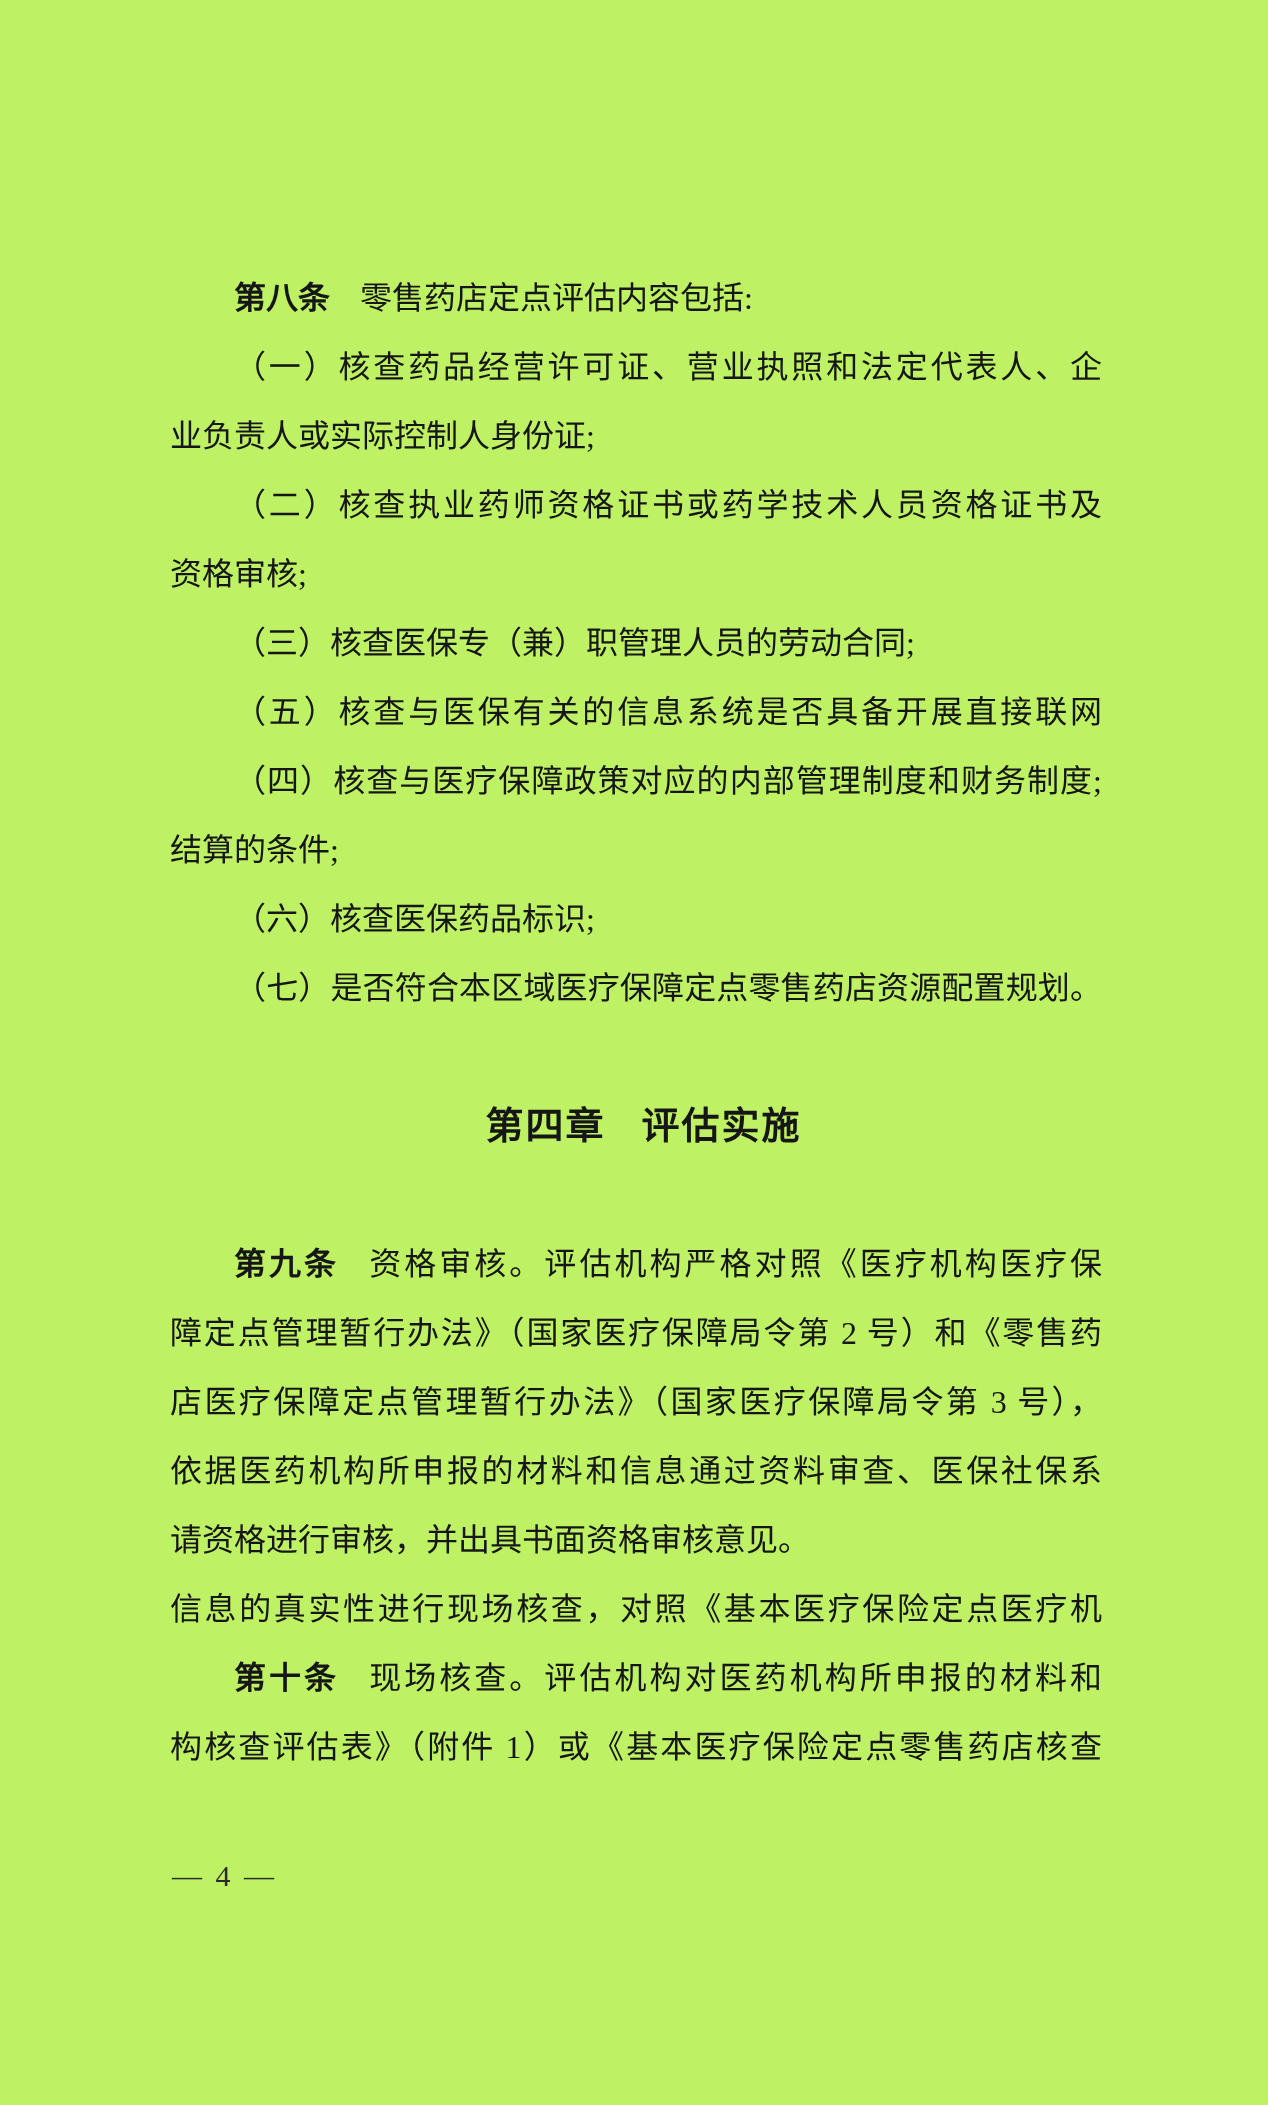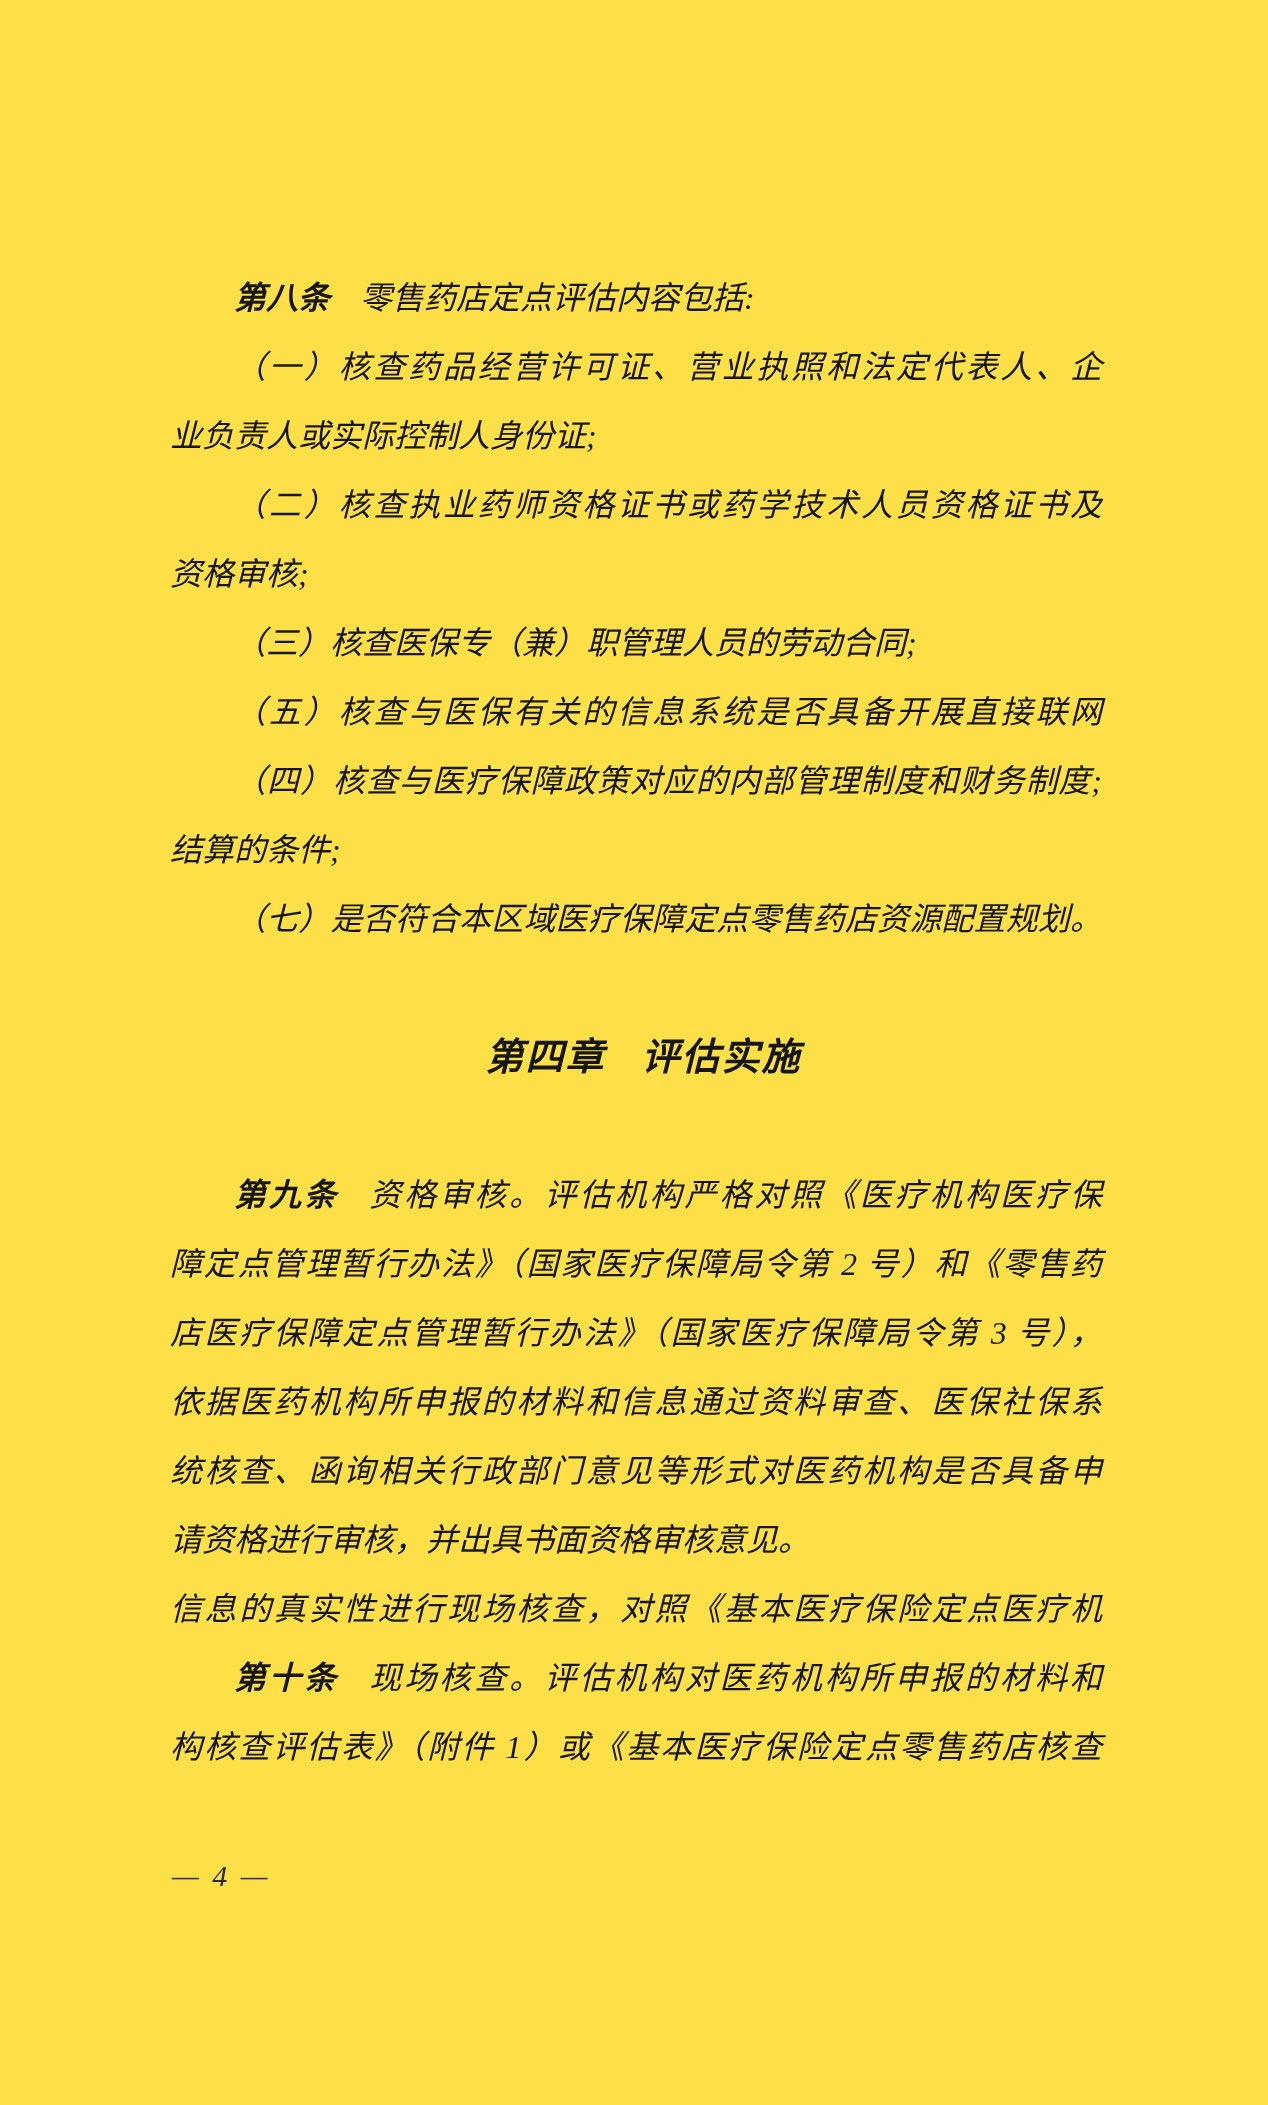--- a/index.html
+++ b/index.html
@@ -4,25 +4,24 @@
 <style>
   html, body {
     margin: 0;
     padding: 0;
     background: #ffffff;
   }
   .page {
     position: relative;
     width: 1268px;
     height: 2105px;
-    background: #fde047;
+    background: #bef264;
     color: #161616;
     font-family: "Liberation Serif", "DejaVu Serif", serif;
     overflow: hidden;
-    font-style: italic;
   }
   .body-text {
     position: absolute;
     left: 170px;
     top: 264px;
     width: 932px;
   }
   .line {
     font-size: 32px;
     line-height: 69px;
@@ -81,30 +80,30 @@
     <div class="line indent jl">（二）核查执业药师资格证书或药学技术人员资格证书及</div>
     <div class="line">资格审核;</div>
 
     <div class="line indent">（三）核查医保专（兼）职管理人员的劳动合同;</div>
 
     <div class="line indent jl">（五）核查与医保有关的信息系统是否具备开展直接联网</div>
 
     <div class="line indent jl">（四）核查与医疗保障政策对应的内部管理制度和财务制度;</div>
     <div class="line">结算的条件;</div>
 
+    <div class="line indent">（六）核查医保药品标识;</div>
 
     <div class="line indent jl">（七）是否符合本区域医疗保障定点零售药店资源配置规划。</div>
 
     <div class="chapter-heading"><span class="chapter-number">第四章</span><span>评估实施</span></div>
 
     <div class="line indent jl"><span class="term">第九条</span><span>资格审核。评估机构严格对照《医疗机构医疗保</span></div>
     <div class="line jl">障定点管理暂行办法》（国家医疗保障局令第 2 号）和《零售药</div>
     <div class="line jl">店医疗保障定点管理暂行办法》（国家医疗保障局令第 3 号），</div>
     <div class="line jl">依据医药机构所申报的材料和信息通过资料审查、医保社保系</div>
-    <div class="line jl">统核查、函询相关行政部门意见等形式对医药机构是否具备申</div>
     <div class="line">请资格进行审核，并出具书面资格审核意见。</div>
 
     <div class="line jl">信息的真实性进行现场核查，对照《基本医疗保险定点医疗机</div>
     <div class="line indent jl"><span class="term">第十条</span><span>现场核查。评估机构对医药机构所申报的材料和</span></div>
     <div class="line jl">构核查评估表》（附件 1）或《基本医疗保险定点零售药店核查</div>
 
   </div>
 
   <div class="page-number">— 4 —</div>
 </div>

